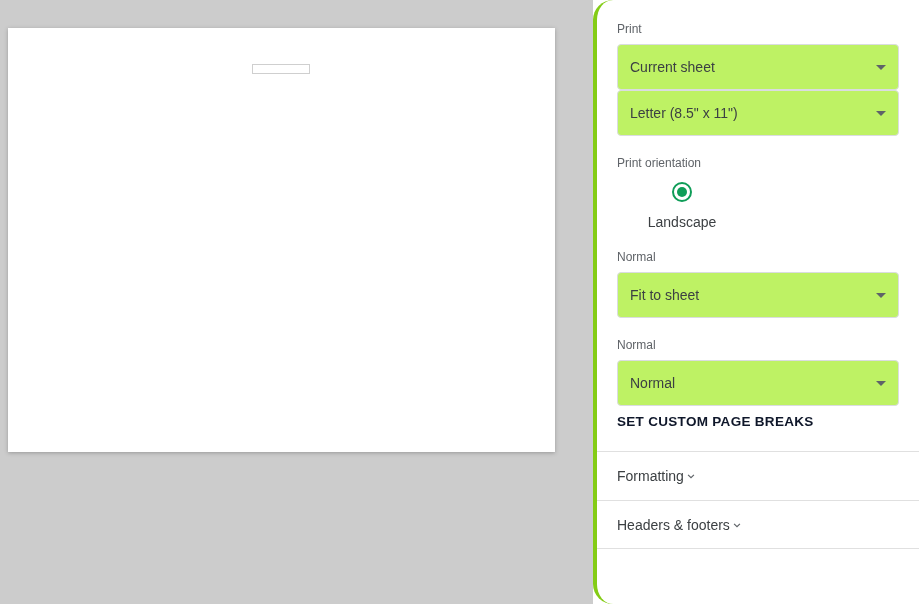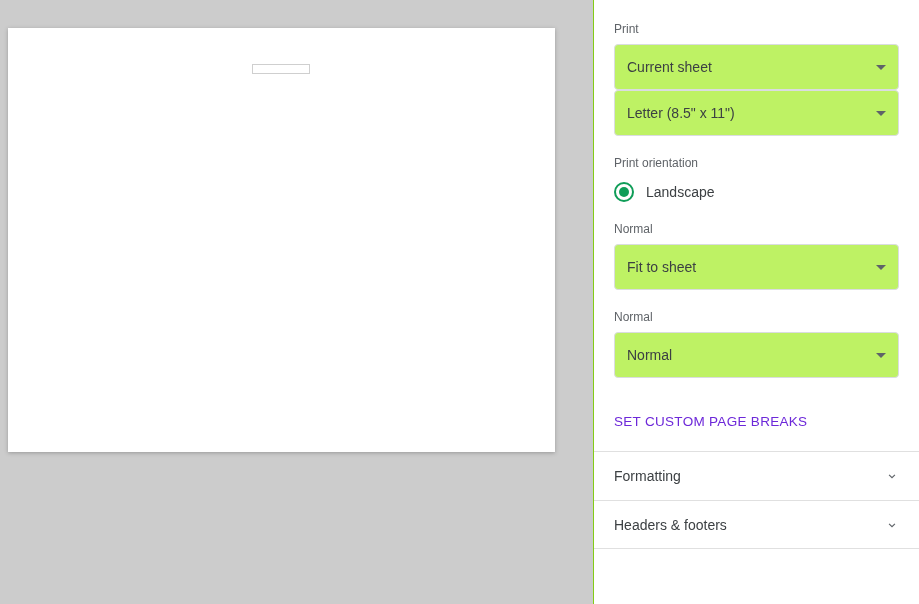--- a/index.html
+++ b/index.html
@@ -28,24 +28,25 @@
     width: 58px;
     height: 10px;
     border: 1px solid #cfcfcf;
     background: #fff;
   }
 
   .settings-pane {
     width: 326px;
     height: 604px;
     background: #ffffff;
-    border-left: 1px solid #84cc16;
+    border-left: 4px solid #84cc16;
     overflow: hidden;
     font-size: 14px;
     color: #3c4043;
+    border-radius: 20px;
   }
 
   .section {
     padding: 0 20px;
   }
 
   .field-label {
     font-size: 12px;
     color: #5f6368;
     margin-top: 20px;
@@ -79,20 +80,21 @@
     gap: 40px;
     margin-top: 12px;
     margin-bottom: 6px;
   }
   .radio-item {
     display: flex;
     align-items: center;
     gap: 12px;
     cursor: pointer;
     min-width: 130px;
+    flex-direction: column;
   }
   .radio-outer {
     width: 20px;
     height: 20px;
     border-radius: 50%;
     border: 2px solid #9e9e9e;
     display: flex;
     align-items: center;
     justify-content: center;
     flex-shrink: 0;
@@ -101,37 +103,36 @@
     border-color: #0f9d58;
   }
   .radio-inner {
     width: 10px;
     height: 10px;
     border-radius: 50%;
     background: #0f9d58;
   }
 
   .link-button {
-    color: #6d28d9;
-    font-weight: 400;
+    color: #0f172a;
+    font-weight: 700;
     font-size: 13.5px;
     letter-spacing: 0.3px;
-    margin-top: 36px;
+    margin-top: 8px;
     margin-bottom: 22px;
     cursor: pointer;
     display: inline-block;
   }
 
   .collapsible {
     border-top: 1px solid #e0e0e0;
     height: 49px;
     padding: 0 20px;
     display: flex;
     align-items: center;
-    justify-content: space-between;
     cursor: pointer;
     font-size: 14px;
     color: #3c4043;
   }
   .collapsible.last {
     border-bottom: 1px solid #e0e0e0;
   }
   .chevron svg {
     display: block;
   }

